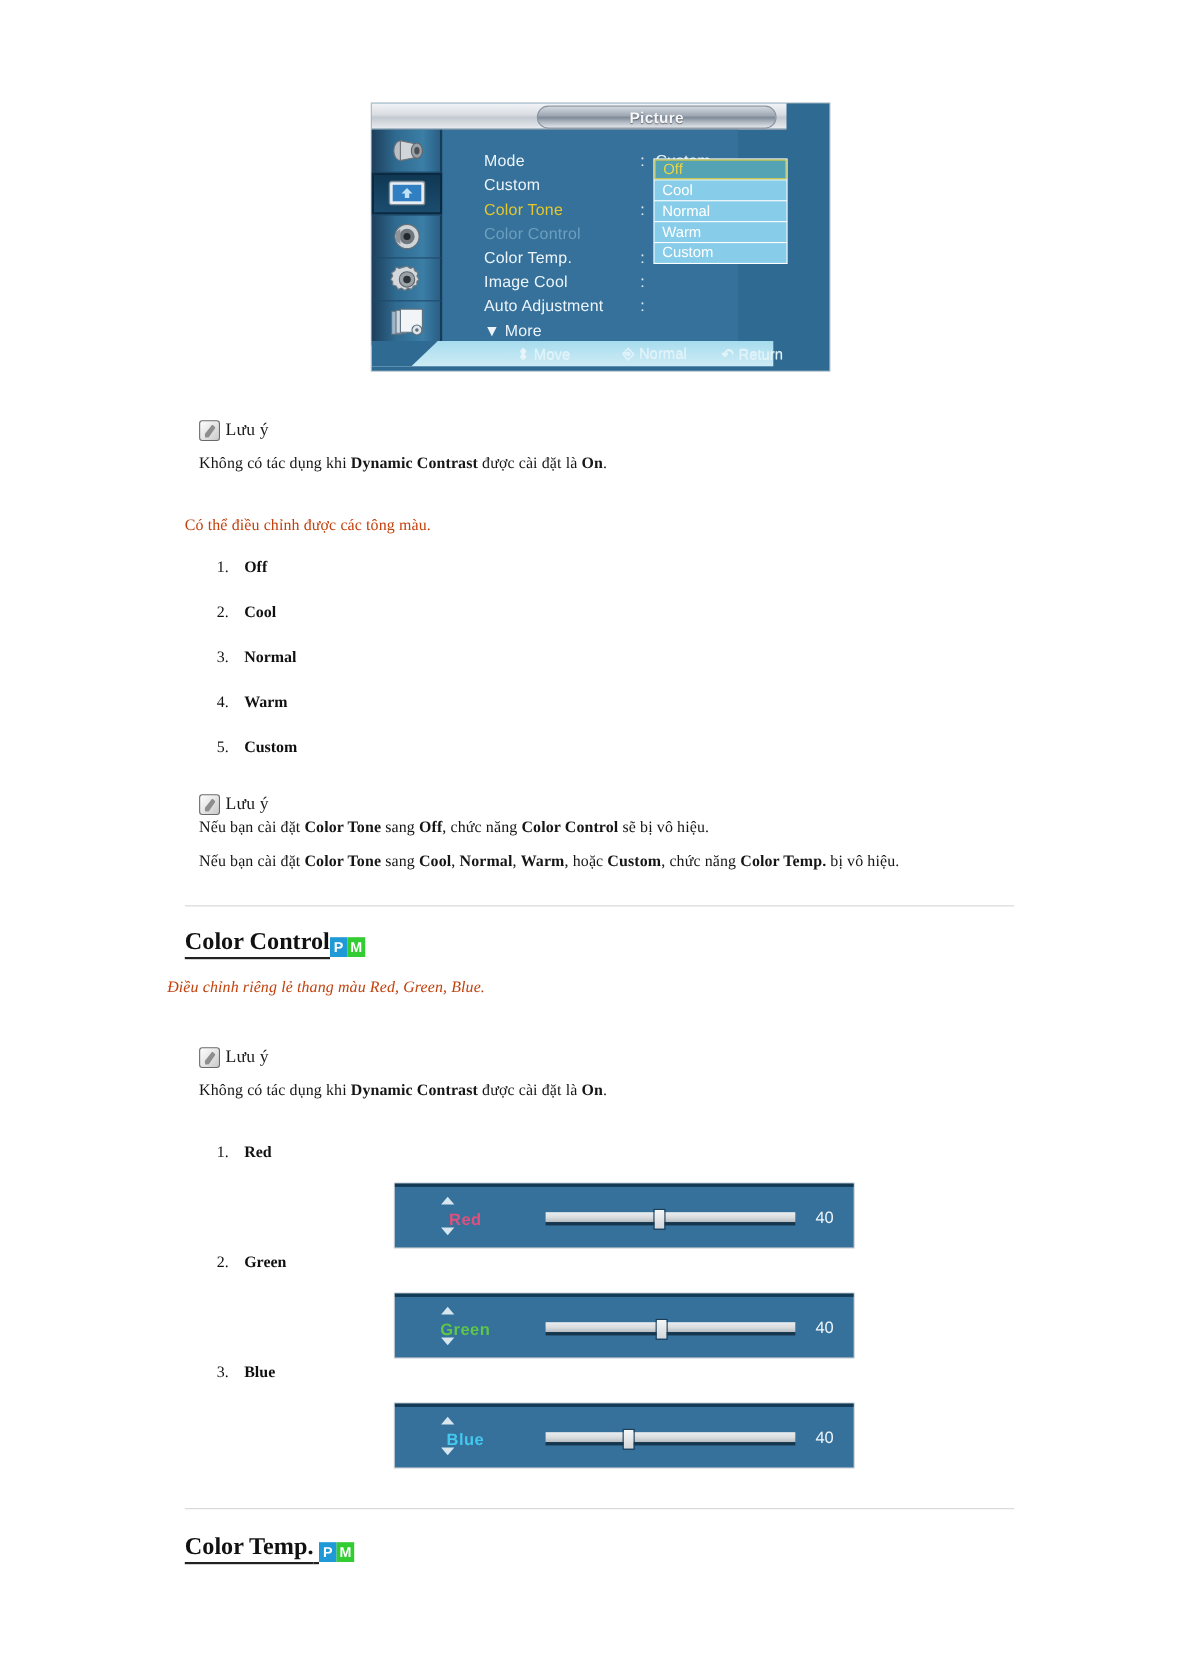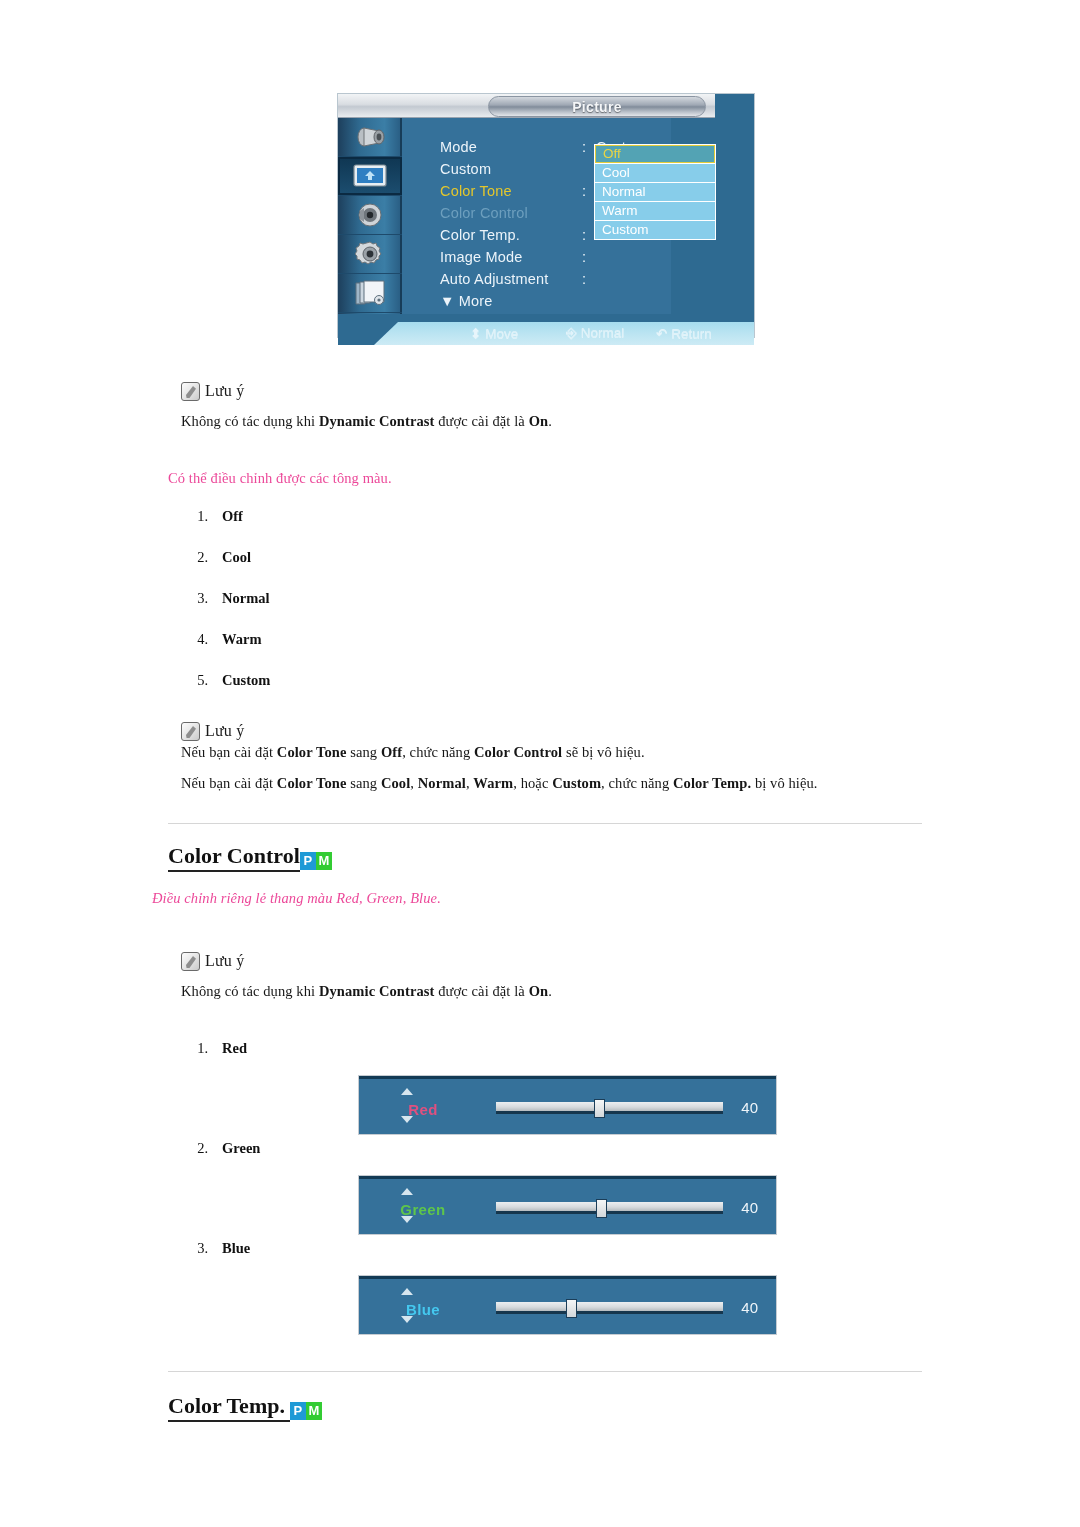--- a/index.html
+++ b/index.html
@@ -76,21 +76,21 @@
     white-space:nowrap;
   }
   .dd-item:last-child { margin-bottom:0; }
   .dd-item.selected {
     background:#53a3b4;
     color:#e9d544;
     border:1px solid #e2cc3a;
     height:18px; line-height:16px;
   }
   .osd-footer {
-    position:absolute; left:0; top:228px; width:416px; height:23px;
+    position:absolute; left:0; top:216px; width:365px; height:23px;
     background: linear-gradient(to bottom, #a6dcee 0%, #bde5f2 55%, #cdebf5 100%);
   }
   .osd-footer-notch {
     position:absolute; left:0; top:0; width:60px; height:23px;
     background:#2e6a91;
     clip-path: polygon(0 0, 100% 0, 60% 100%, 0 100%);
   }
   .foot-item {
     position:absolute; top:3px;
     font-size:13.5px; color:#dff2f9;
@@ -117,21 +117,21 @@
     width:10px; height:12px;
     background:#8e8e8e;
     clip-path: polygon(70% 0, 100% 22%, 35% 100%, 6% 100%, 0 74%);
   }
   .note-line {
     font-size:14.5px; color:#161616; line-height:22px;
     letter-spacing:.1px;
   }
   b { font-weight:bold; }
 
-  .para { position:absolute; font-size:14.5px; color:#ec4899; letter-spacing:.1px; }
+  .para { position:absolute; font-size:14.5px; color:#c2410c; letter-spacing:.1px; }
 
   .olist { position:absolute; }
   .olist-row {
     display:flex; align-items:baseline;
     font-size:14.5px; color:#111; margin-bottom:24px;
   }
   .olist-num { width:26px; text-align:right; margin-right:14px; font-weight:normal; }
   .olist-txt { font-weight:bold; }
 
   .hr {
@@ -253,21 +253,21 @@
         <div class="osd-row" style="top:43px;">Custom</div>
 
         <div class="osd-row label-yellow" style="top:65px;">Color Tone</div>
         <div class="osd-colon" style="top:65px;">:</div>
 
         <div class="osd-row label-dim" style="top:87px;">Color Control</div>
 
         <div class="osd-row" style="top:109px;">Color Temp.</div>
         <div class="osd-colon" style="top:109px;">:</div>
 
-        <div class="osd-row" style="top:131px;">Image Mode</div>
+        <div class="osd-row" style="top:131px;">Image Cool</div>
         <div class="osd-colon" style="top:131px;">:</div>
 
         <div class="osd-row" style="top:153px;">Auto Adjustment</div>
         <div class="osd-colon" style="top:153px;">:</div>
 
         <div class="osd-row" style="top:175px;">▼ More</div>
 
         <div class="osd-dropdown">
           <div class="dd-item selected">Off</div>
           <div class="dd-item">Cool</div>

